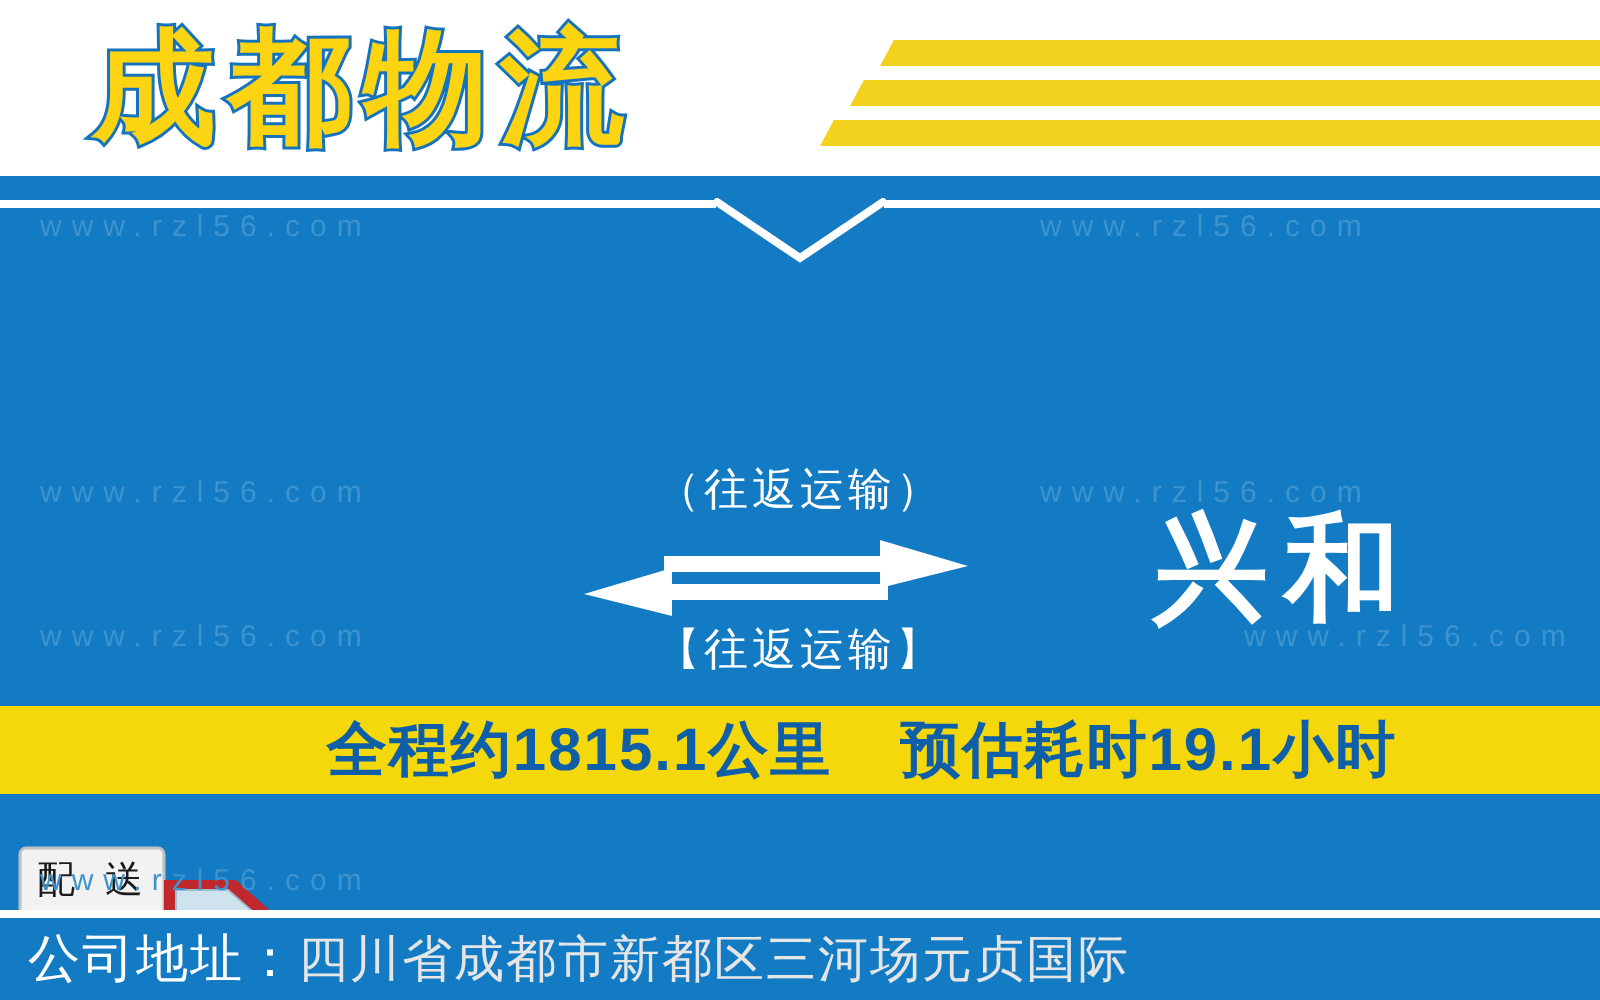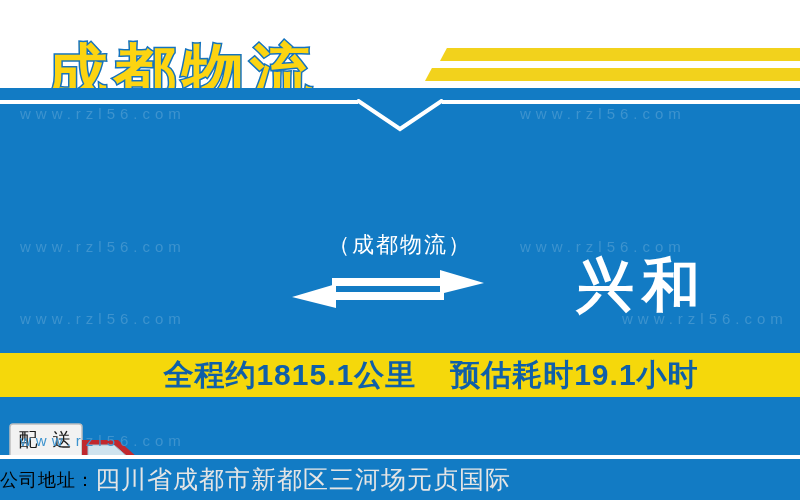--- a/index.html
+++ b/index.html
@@ -17,21 +17,20 @@
     user-select: none;
   }
 
   
   .header-strip {
     position: absolute;
     left: 0; top: 0;
     width: 800px; height: 88px;
     background: #ffffff;
     overflow: hidden;
-    margin-top: 28px;
   }
   .brand-title {
     position: absolute;
     left: 46px; top: 2px;
     font-size: 62px;
     font-weight: bold;
     letter-spacing: 6px;
     color: #FCD411;
     -webkit-text-stroke: 3px #1573BE;
     paint-order: stroke fill;
@@ -161,23 +160,24 @@
   }
   .addr-bar {
     position: absolute;
     left: 0; top: 459px;
     width: 800px; height: 41px;
     background: #127BC4;
     display: flex;
     align-items: center;
   }
   .addr-label {
-    color: #000000;
-    font-size: 18px;
+    color: #ffffff;
+    font-size: 26px;
     letter-spacing: 1px;
+    margin-left: 14px;
     white-space: nowrap;
   }
   .addr-value {
     color: #e5e5e5;
     font-size: 25px;
     letter-spacing: 1px;
     white-space: nowrap;
   }
 </style>
 </head>
@@ -200,29 +200,30 @@
       <svg class="chevron" viewBox="0 0 90 34">
         <path d="M2 1 L45 30 L88 1" fill="none" stroke="#ffffff" stroke-width="4"></path>
       </svg>
     </div>
 
     <div class="wm" style="left:20px;  top:17px;">www.rzl56.com</div>
     <div class="wm" style="left:520px; top:17px;">www.rzl56.com</div>
 
     <div class="city right">兴和</div>
 
-    <div class="route-top">（成都物流）</div>
+    <div class="route-top">（往返运输）</div>
 
     <svg class="route-arrow" viewBox="0 0 200 42">
 
       <path d="M44 10 L152 10 L152 2 L196 15 L152 26 L152 18 L44 18 Z" fill="#ffffff"></path>
 
       <path d="M156 24 L48 24 L48 16 L4 29 L48 40 L48 32 L156 32 Z" fill="#ffffff"></path>
     </svg>
 
+    <div class="route-bottom">【往返运输】</div>
 
     <div class="wm" style="left:20px;  top:150px;">www.rzl56.com</div>
     <div class="wm" style="left:520px; top:150px;">www.rzl56.com</div>
 
     <div class="stats-bar">
       <div class="stats-text">
         <span>全程约1815.1公里</span><span class="stats-gap"></span><span>预估耗时19.1小时</span>
       </div>
     </div>
 

